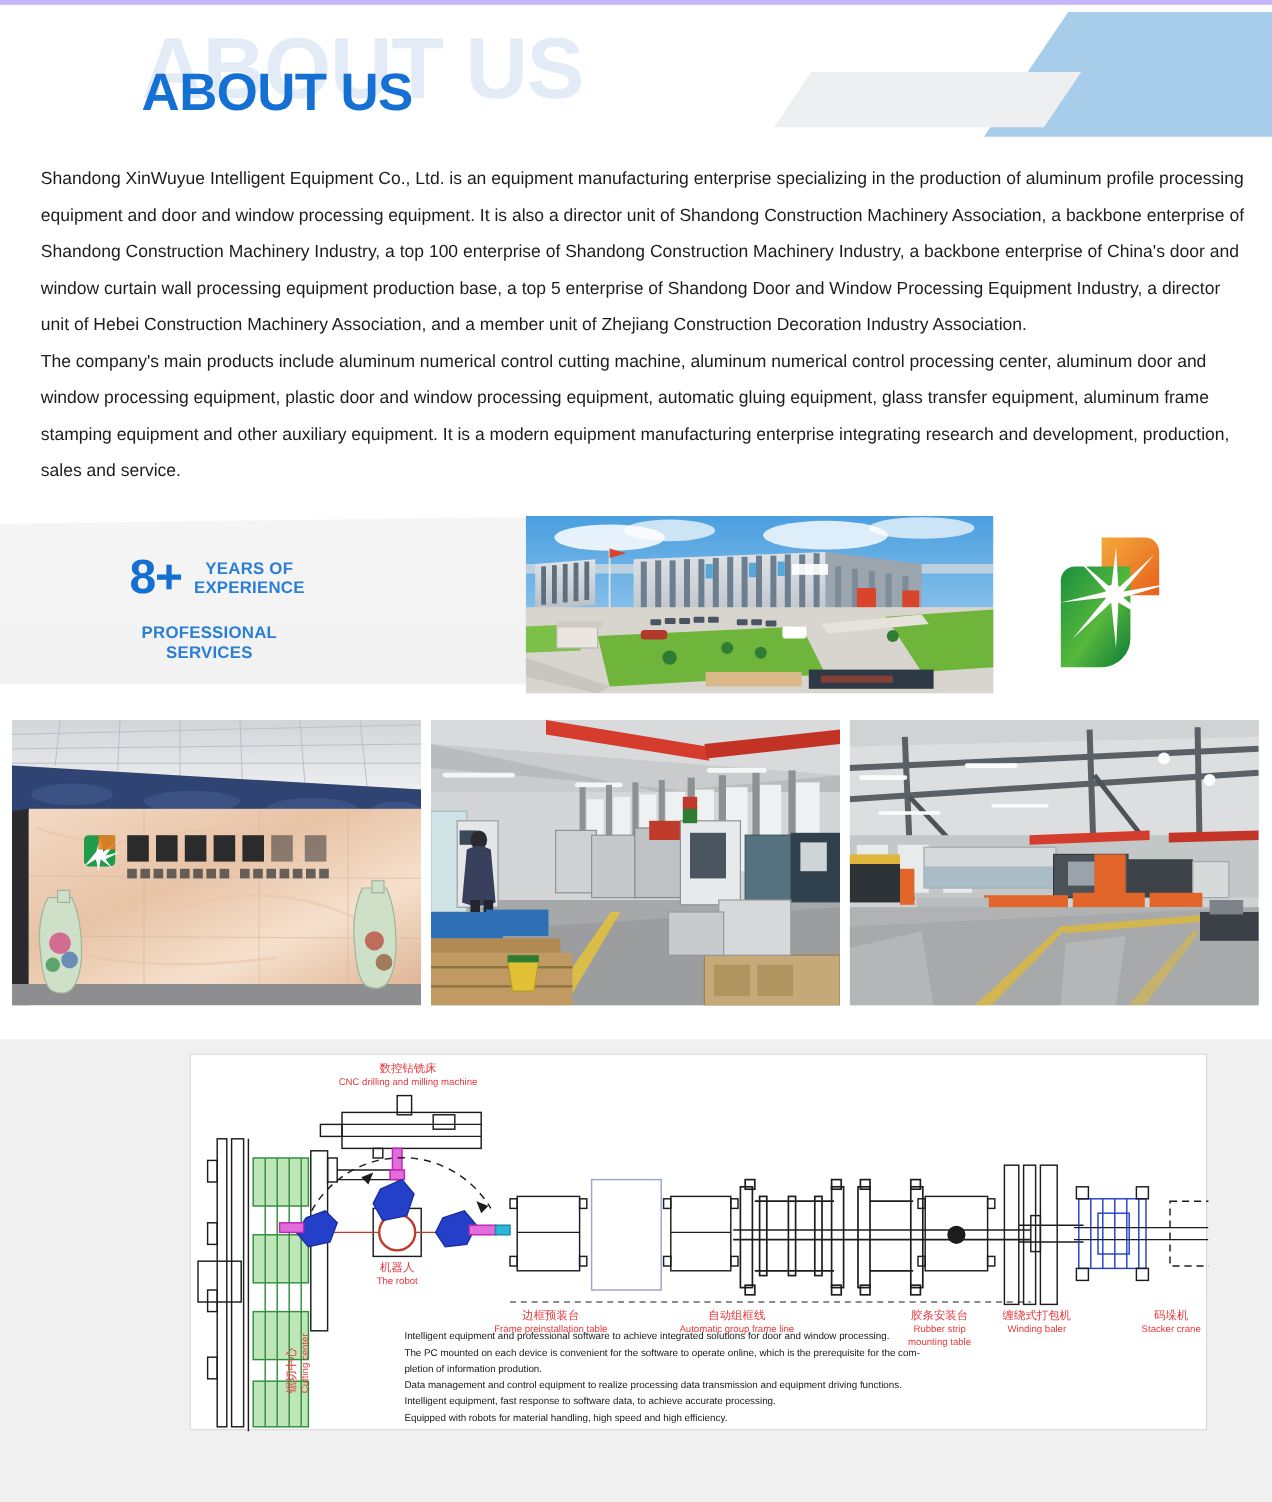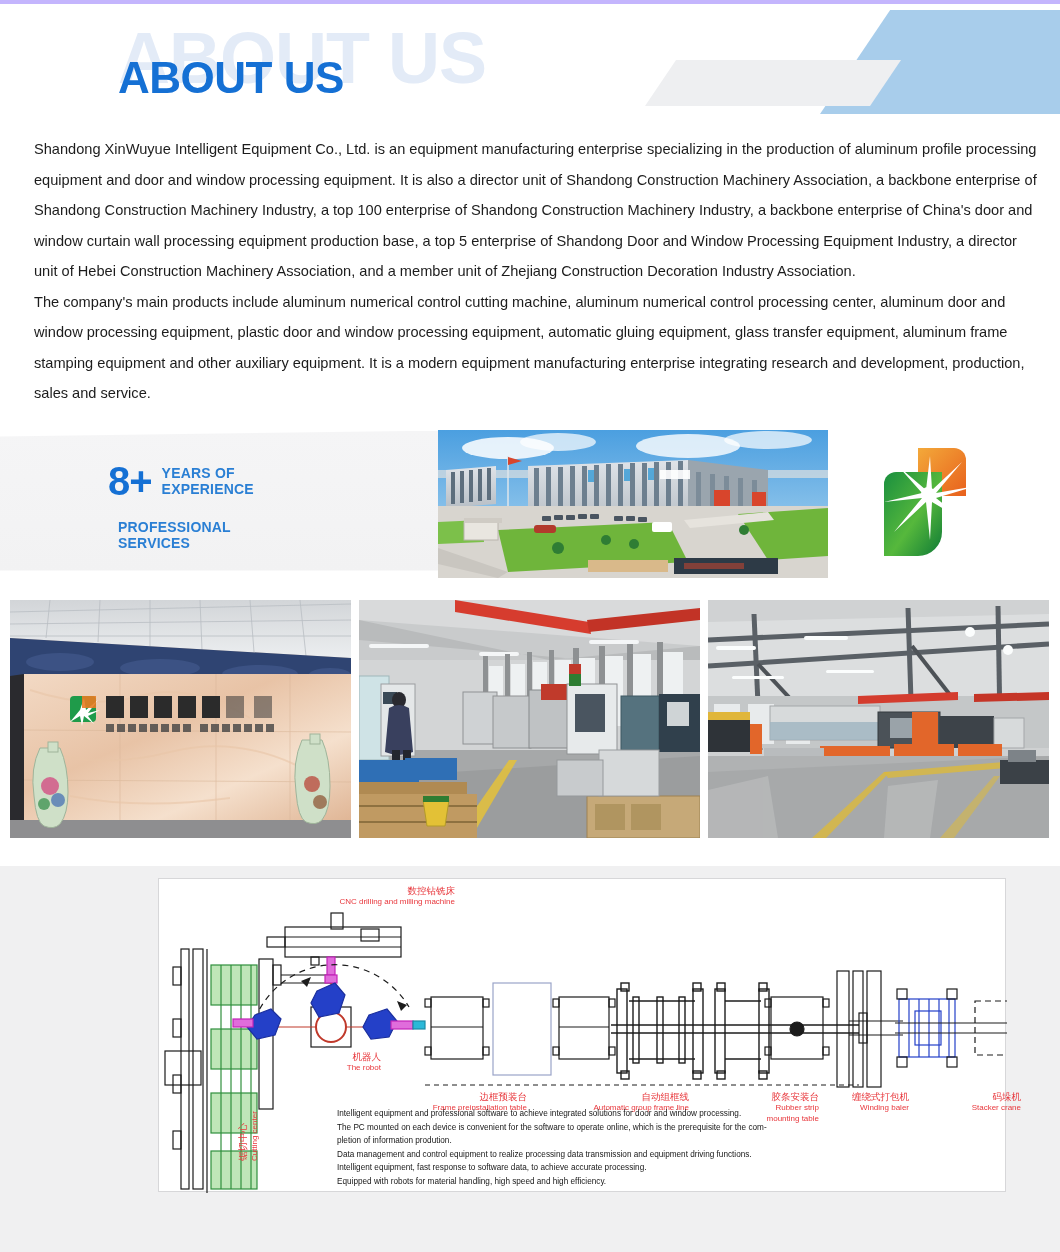--- a/index.html
+++ b/index.html
@@ -62,21 +62,21 @@
   .stat-row { position: absolute; display: flex; align-items: center; }
   .stat-row.r1 { left: 108px; top: 40px; }
   .stat-row.r2 { left: 108px; top: 98px; }
   .stat-big {
     font-size: 40px; font-weight: bold; color: #1570d4; line-height: 1;
     letter-spacing: -1px;
   }
   .stat-big.small { font-size: 34px; }
   .stat-sub {
     margin-left: 10px; font-size: 14px; font-weight: bold; color: #2a7fd4;
-    line-height: 16px; letter-spacing: 0.2px;
+    line-height: 16px; letter-spacing: 0.2px; text-align: center;
   }
   .stat-sub .l2 { display:block; }
 
   
   .factory-photo {
     position: absolute; left: 438px; top: 430px; width: 390px; height: 148px;
     overflow: hidden;
   }
   
   .brand-logo { position: absolute; left: 880px; top: 436px; width: 128px; height: 136px; }
@@ -91,21 +91,21 @@
 
   
   .diagram-band {
     position: absolute; left: 0; top: 866px; width: 1060px; height: 386px;
     background: #f0f0f1;
   }
   .diagram-card {
     position: absolute; left: 158px; top: 12px; width: 848px; height: 314px;
     background: #ffffff; border: 1px solid #d7d7d9;
   }
-  .dlabel { position: absolute; color: #e8373c; text-align: right; line-height: 11px; }
+  .dlabel { position: absolute; color: #e8373c; text-align: center; line-height: 11px; }
   .dlabel .cn { font-size: 9.5px; display: block; white-space: nowrap; }
   .dlabel .en { font-size: 8px; display: block; white-space: nowrap; }
   .dlabel.wrap .en { white-space: normal; }
 
   .dtext { position: absolute; left: 178px; top: 228px; width: 560px; }
   .dtext .line { font-size: 8.2px; color: #171717; line-height: 13.6px; font-weight: normal; }
 
   .vlabel {
     position: absolute; transform: rotate(-90deg); transform-origin: left top;
     color: #e8373c; white-space: nowrap;

